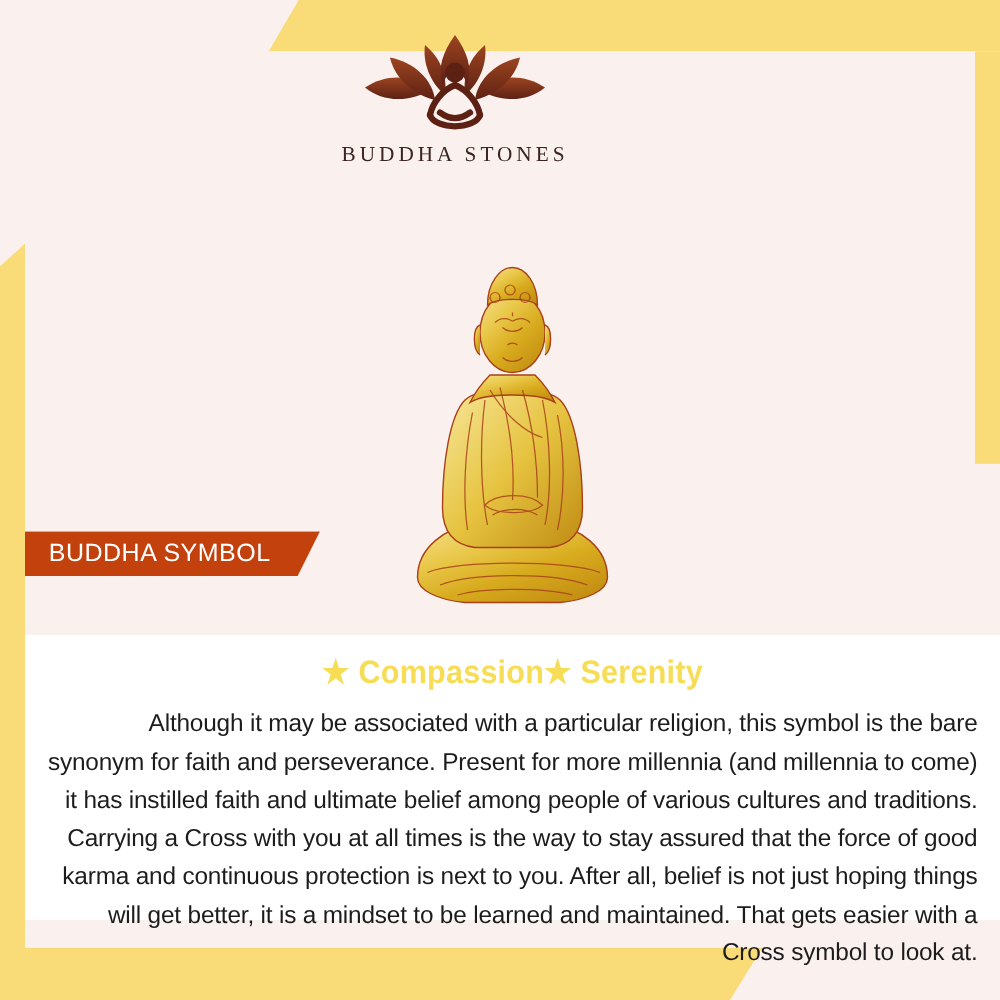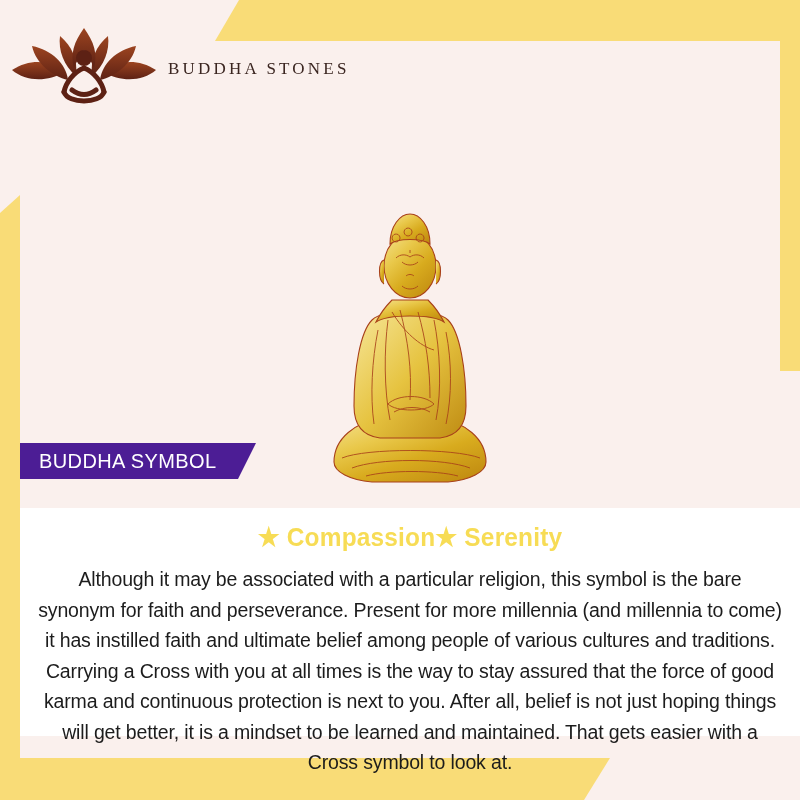--- a/index.html
+++ b/index.html
@@ -36,21 +36,21 @@
   }
 
   
   .header{
     position:absolute; top:0; left:0; width:800px; height:508px;
     z-index:2;
   }
 
   .logo-wrap{
     position:absolute; top:24px; left:0; width:728px;
-    display:flex; align-items:center;
+    display:flex; flex-direction:column; align-items:center;
   }
   .logo-mark{ width:168px; height:84px; display:block; }
   .logo-text{
     margin-top:6px;
     font-family:"Liberation Serif", serif;
     font-size:17px; letter-spacing:3.2px; color:#3a2520; font-weight:400;
   }
 
   
   .title-band{
@@ -64,22 +64,22 @@
     transform:scaleX(.92); transform-origin:center;
   }
 
   
   .buddha{
     position:absolute; left:330px; top:200px; width:160px; height:290px;
   }
 
   
   .ribbon{
-    position:absolute; left:20px; top:443px; width:236px; height:36px;
-    background:#4c1d95;
+    position:absolute; left:20px; top:425px; width:236px; height:36px;
+    background:#c2410c;
     clip-path: polygon(0 0, 100% 0, calc(100% - 18px) 100%, 0 100%);
     display:flex; align-items:center;
     z-index:3;
   }
   .ribbon span{
     color:#ffffff; font-size:20px; padding-left:19px; letter-spacing:.4px;
     font-stretch:condensed;
   }
 
   
@@ -90,21 +90,21 @@
     padding:14px 10px 0 10px;
   }
   .subtitle{
     text-align:center;
     font-size:26px; font-weight:bold; color:#f7dc55;
     letter-spacing:.2px; margin-bottom:11px;
     transform:scaleX(.94); transform-origin:center;
   }
   .body-text{
     font-size:19.5px; line-height:30.5px; color:#1c1c1c;
-    padding:0 8px; text-align:center;
+    padding:0 8px; text-align:right;
     font-stretch:condensed; letter-spacing:-0.15px;
   }
 </style>
 </head>
 <body>
 
 <div class="frame-top-right"></div>
 <div class="frame-right"></div>
 <div class="frame-left"></div>
 <div class="frame-bottom-left"></div>

